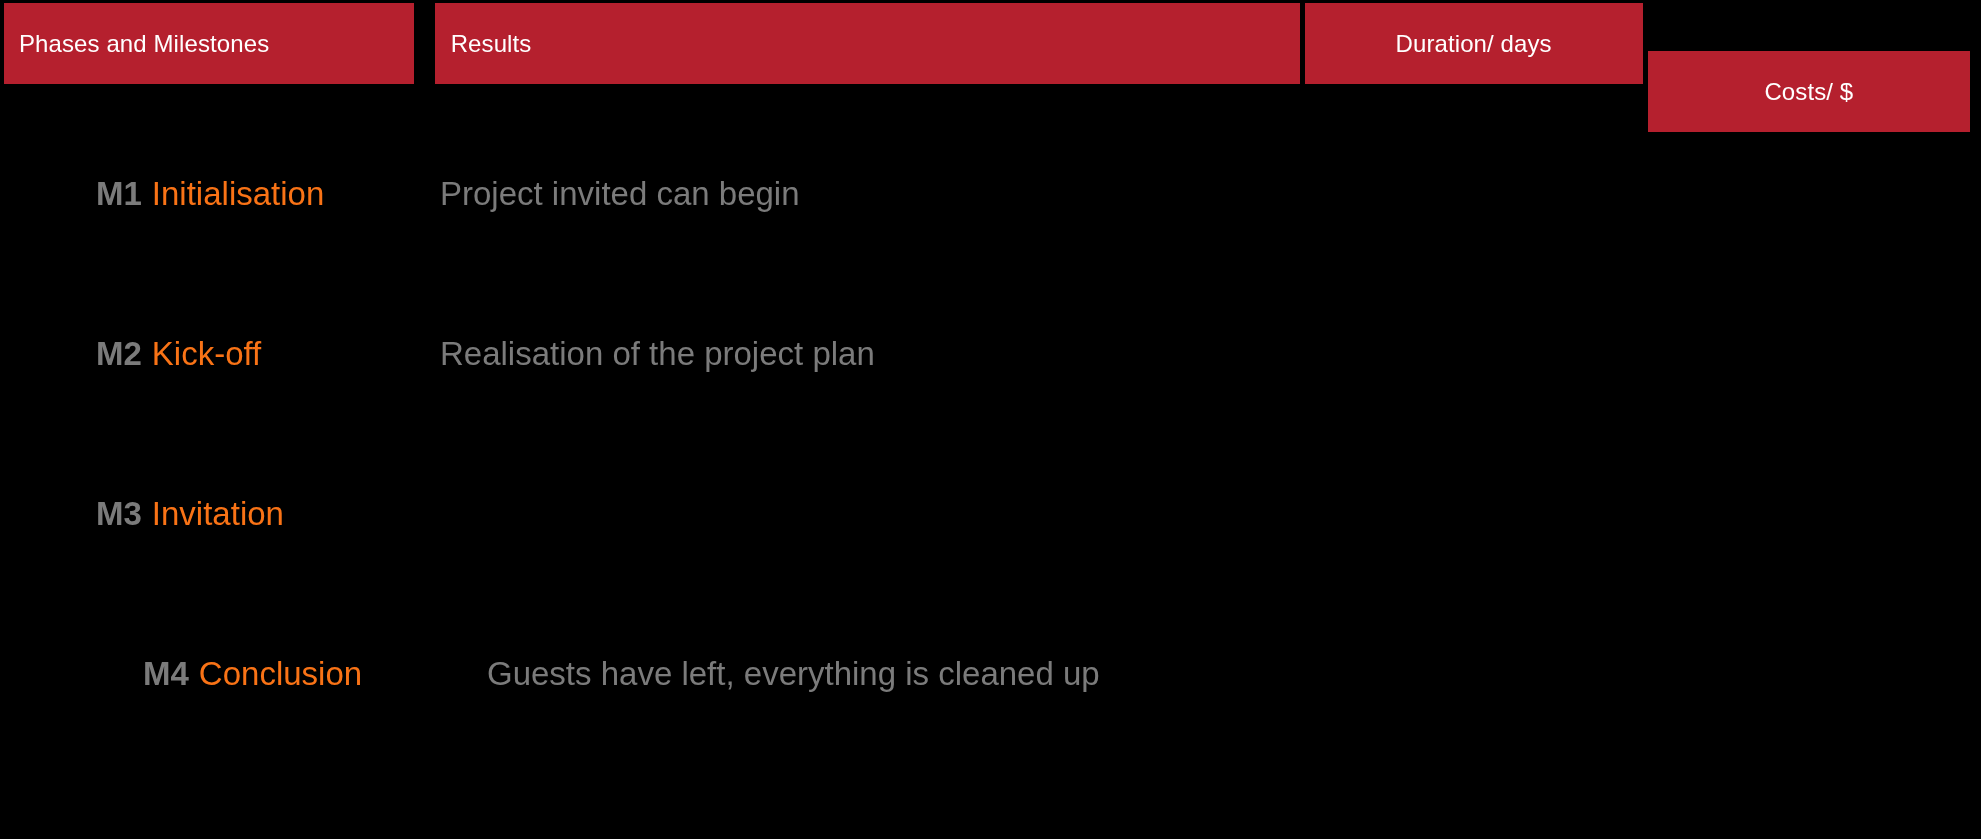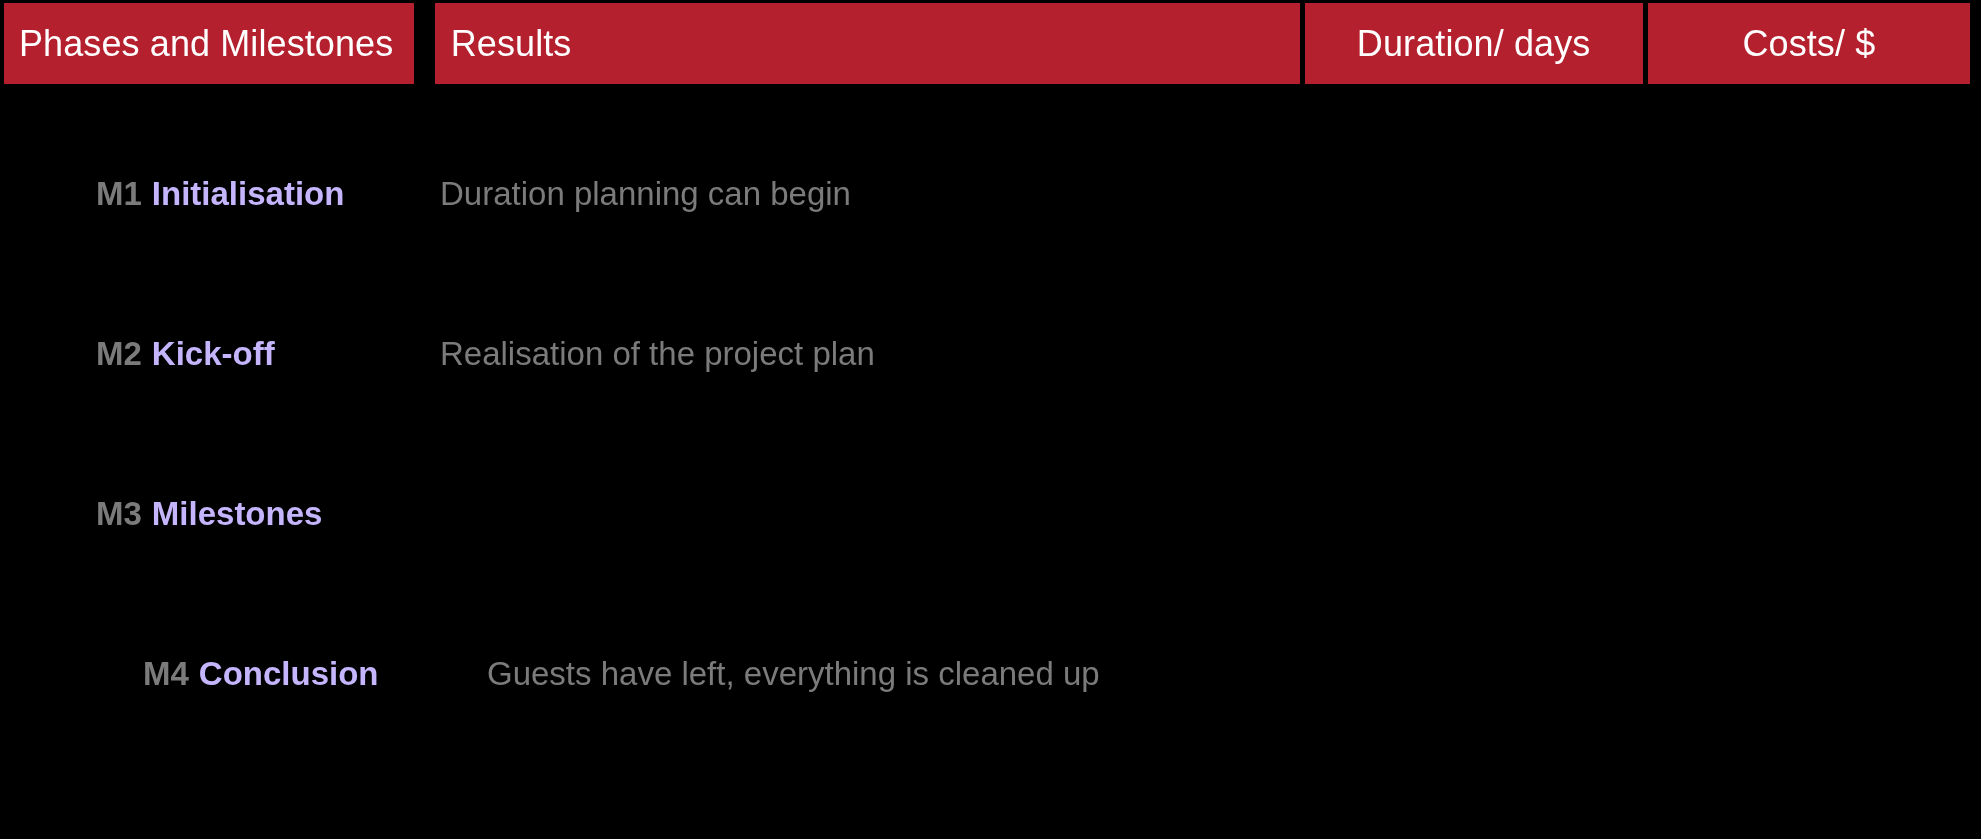--- a/index.html
+++ b/index.html
@@ -34,21 +34,21 @@
     align-items: stretch;
   }
 
   .header-cell {
     background: #b5202e;
     display: flex;
     align-items: center;
     box-sizing: border-box;
     height: 81px;
     color: #ffffff;
-    font-size: 36px;
+    font-size: 24px;
     font-weight: 400;
     letter-spacing: 0.1px;
     white-space: nowrap;
   }
 
   .header-cell.col-phases {
     width: 413px;
     padding-left: 15px;
     justify-content: flex-start;
   }
@@ -58,20 +58,21 @@
     justify-content: flex-start;
     margin-left: 16px;
   }
   .header-cell.col-duration {
     width: 341px;
     justify-content: center;
   }
   .header-cell.col-costs {
     width: 325px;
     justify-content: center;
+    margin-top: 48px;
   }
 
   .col-gap {
     width: 5px;
     background: #000000;
     flex: none;
   }
 
   
   .body-area {
@@ -118,22 +119,22 @@
     width: 325px;
     justify-content: center;
   }
 
   .ms-code {
     font-weight: 700;
     color: #7b7b7b;
     margin-right: 10px;
   }
   .ms-name {
-    font-weight: 700;
-    color: #c4b5fd;
+    font-weight: 400;
+    color: #f97316;
   }
 </style>
 </head>
 <body>
 
 <div id="root">
 
   <div class="header-row">
     <div class="header-cell col-phases">
       <span>Phases and Milestones</span>
@@ -152,39 +153,39 @@
     </div>
   </div>
 
   <div class="body-area">
 
     <div class="milestone-row" style="top:30px;">
       <div class="cell cell-phase">
         <span class="ms-code">M1</span>
         <span class="ms-name">Initialisation</span>
       </div>
-      <div class="cell cell-result">Duration planning can begin</div>
+      <div class="cell cell-result">Project invited can begin</div>
       <div class="cell cell-duration"></div>
       <div class="cell cell-costs"></div>
     </div>
 
     <div class="milestone-row" style="top:190px;text-align:right;">
       <div class="cell cell-phase">
         <span class="ms-code">M2</span>
         <span class="ms-name">Kick-off</span>
       </div>
       <div class="cell cell-result">Realisation of the project plan</div>
       <div class="cell cell-duration"></div>
       <div class="cell cell-costs"></div>
     </div>
 
     <div class="milestone-row" style="top:350px;align-items:flex-end;">
       <div class="cell cell-phase">
         <span class="ms-code">M3</span>
-        <span class="ms-name">Milestones</span>
+        <span class="ms-name">Invitation</span>
       </div>
       <div class="cell cell-duration"></div>
       <div class="cell cell-costs"></div>
     </div>
 
     <div class="milestone-row" style="top:510px;margin-left:47px;">
       <div class="cell cell-phase">
         <span class="ms-code">M4</span>
         <span class="ms-name">Conclusion</span>
       </div>

